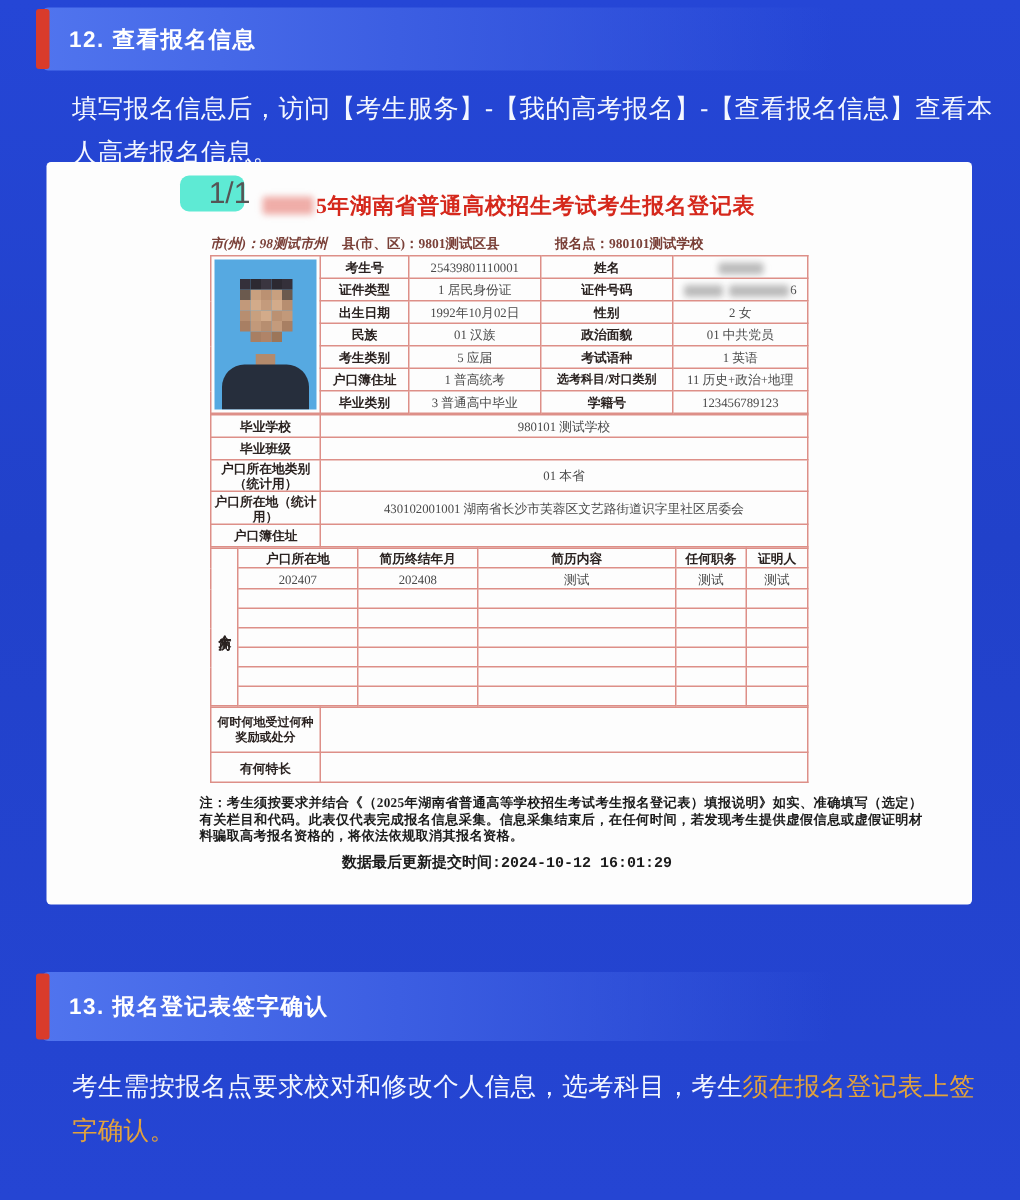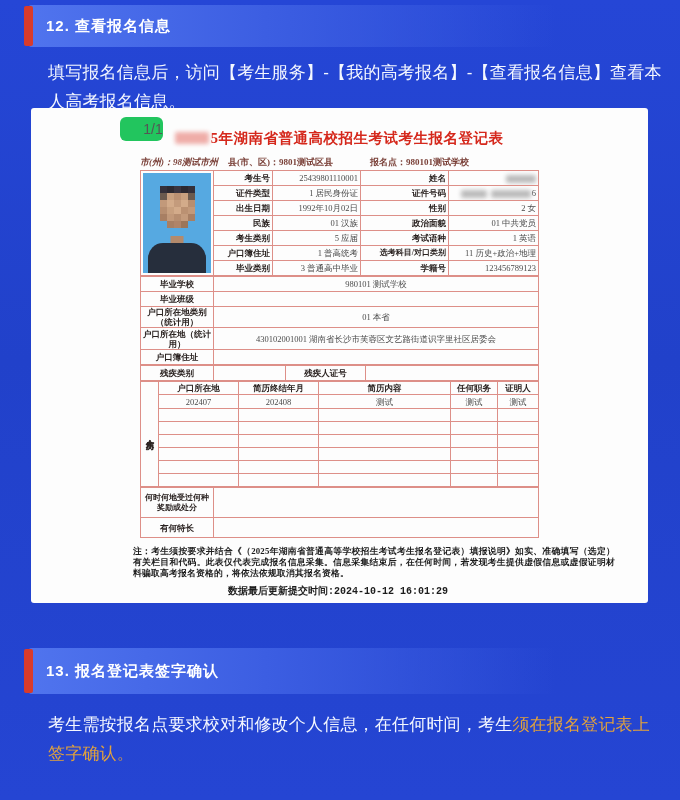--- a/index.html
+++ b/index.html
@@ -26,21 +26,21 @@
     font-size:17px; line-height:1.72; letter-spacing:0.2px;
   }
   .btext .hl { color:#e2a23c; }
   
   .panel {
     position:absolute; left:31px; top:108px; width:617px; height:495px;
     background:#fdfdfd; border-radius:3px;
   }
   .page-badge {
     position:absolute; left:89px; top:9px; width:43px; height:24px;
-    background:#22c55e; border-radius:6px; color:#555; font-size:14px;
+    background:#5eead4; border-radius:6px; color:#555; font-size:20px;
     display:flex; align-items:center; justify-content:center;padding-left:23px;
   }
   .form-wrap {
     position:absolute; left:102px; top:20px; width:482px;
     font-family:"Liberation Serif", serif; color:#2a2220;
   }
   .f-title {
     margin-left:7px; width:398px; text-align:center;
     color:#d5281c; font-weight:bold; font-size:14.5px; letter-spacing:0.5px;
     height:20px; line-height:20px;
@@ -54,21 +54,21 @@
   .region .r-city { left:7px;font-style:italic; }
   .region .r-county { left:95px; }
   .region .r-site { left:237px; }
   
   table { border-collapse:collapse; table-layout:fixed; margin-left:7px; width:398px; }
   td {
     border:1px solid #dd8f88; font-size:8.5px; text-align:center;
     overflow:hidden; padding:0 2px; color:#4a4a4a; line-height:1.2;
   }
   td.lab { font-weight:bold; color:#2a2220; font-size:8.5px; }
-  .tA td { height:15px;text-align:right; }
+  .tA td { height:15px; }
   .tC td { height:13px; }
   .note {
     margin-top:8px; font-size:8.8px; font-weight:bold; color:#1c1c1c;
     line-height:1.22; text-align:justify; letter-spacing:0.2px;
   }
   .stamp {
     margin-top:5px; width:410px; text-align:center;
     font-size:10px; font-weight:bold; color:#1c1c1c; font-family:"Liberation Mono", monospace;
   }
   
@@ -203,36 +203,20 @@
           <td class="lab">户口所在地（统计用）</td>
           <td>430102001001 湖南省长沙市芙蓉区文艺路街道识字里社区居委会</td>
         </tr>
         <tr style="height:15px;">
           <td class="lab">户口簿住址</td>
           <td></td>
         </tr>
       </tbody>
         </table>
 
-      <table>
-        <colgroup>
-            <col style="width:73px">
-            <col style="width:72px">
-            <col style="width:80px">
-            <col style="width:173px">
-          </colgroup>
-        <tbody>
-            <tr style="height:15px;">
-          <td class="lab">残疾类别</td>
-          <td></td>
-          <td class="lab">残疾人证号</td>
-          <td></td>
-        </tr>
-      </tbody>
-        </table>
 
       <table class="tC">
         <colgroup>
             <col style="width:18px">
             <col style="width:80px">
             <col style="width:80px">
             <col style="width:132px">
             <col style="width:47px">
             <col style="width:41px">
           </colgroup>
@@ -318,16 +302,16 @@
 
       <div class="note">注：考生须按要求并结合《（2025年湖南省普通高等学校招生考试考生报名登记表）填报说明》如实、准确填写（选定）有关栏目和代码。此表仅代表完成报名信息采集。信息采集结束后，在任何时间，若发现考生提供虚假信息或虚假证明材料骗取高考报名资格的，将依法依规取消其报名资格。</div>
       <div class="stamp">数据最后更新提交时间:2024-10-12 16:01:29</div>
     </div>
   </div>
 
   <div class="hbox" style="top:648px; height:46px;align-items:center;">
     <span class="htxt">13. 报名登记表签字确认</span>
   </div>
   <div class="btext" style="top:710px;">
-    <span>考生需按报名点要求校对和修改个人信息，在任何时间，考生</span><span class="hl">须在报名登记表上签字确认。</span>
+    <span>考生需按报名点要求校对和修改个人信息，选考科目，考生</span><span class="hl">须在报名登记表上签字确认。</span>
   </div>
 
 </div>
 
 </body></html>

